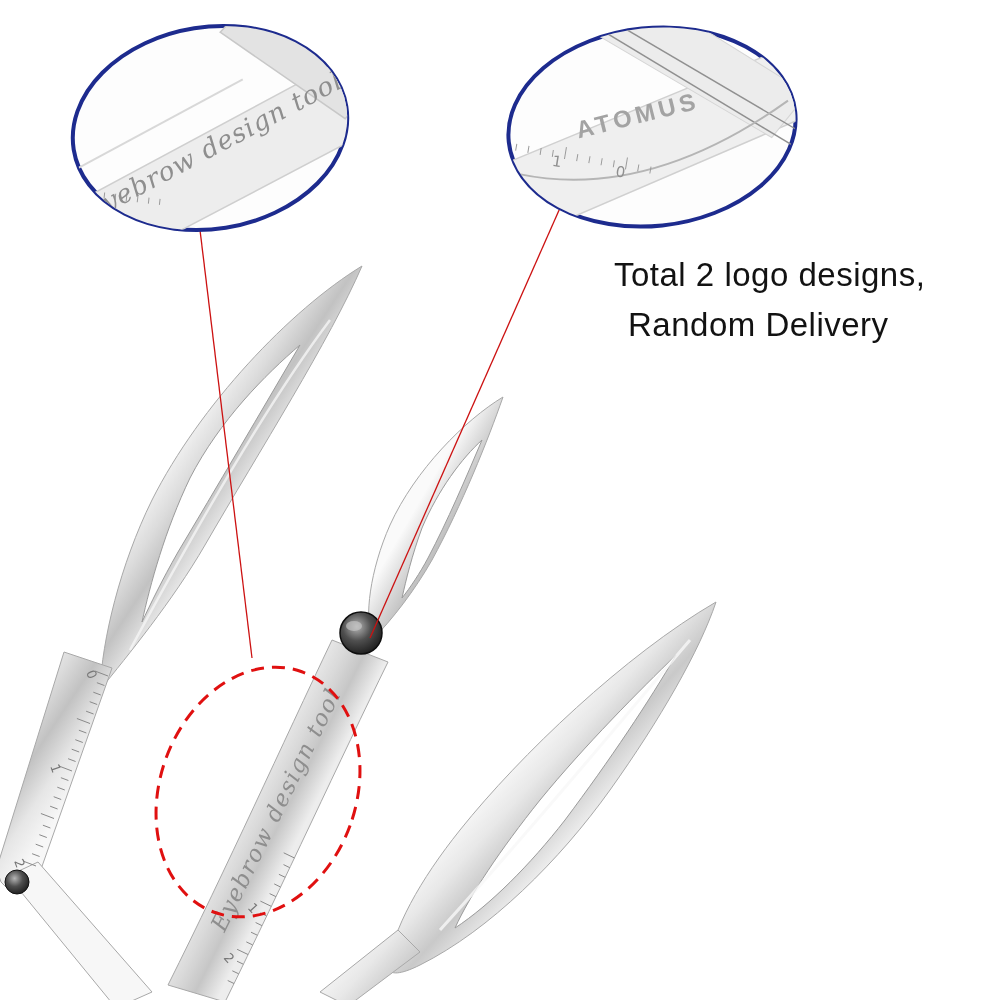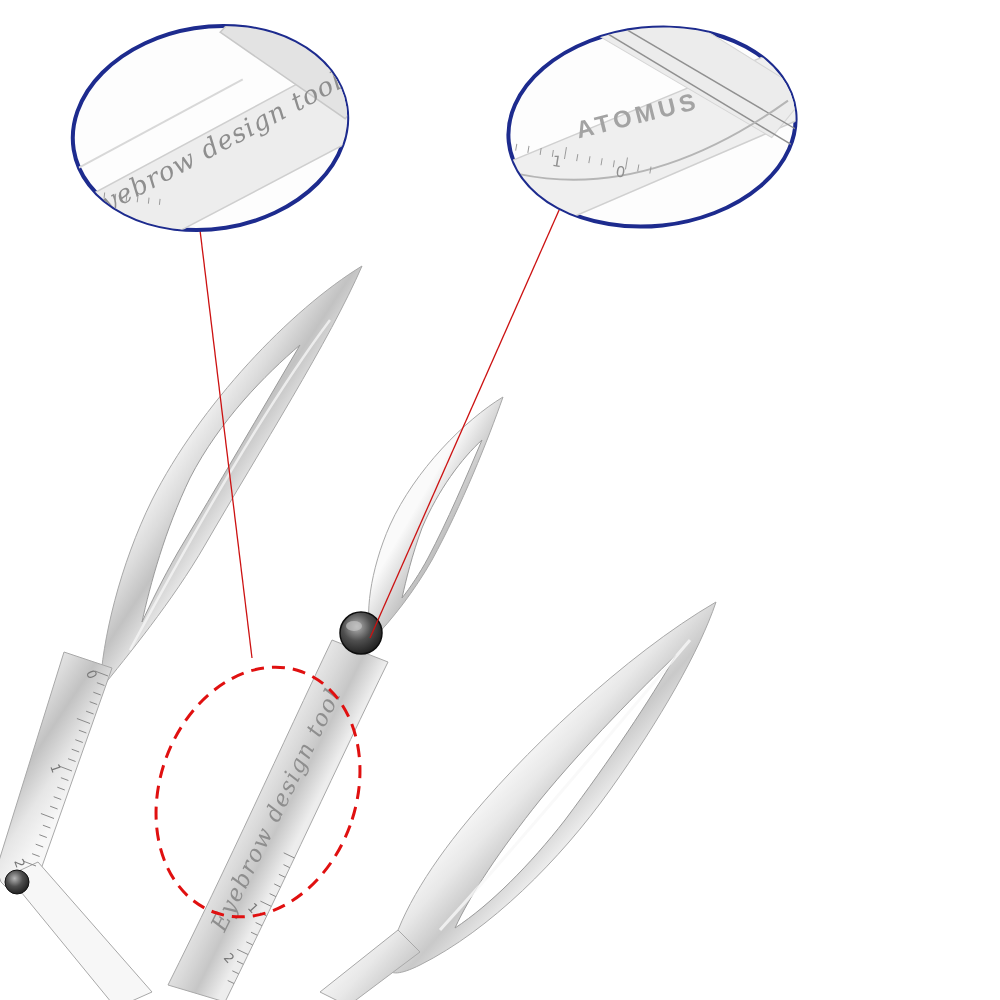--- a/index.html
+++ b/index.html
@@ -134,14 +134,18 @@
       <path d="M 597 -2 L 800 148" stroke="#909090" stroke-width="1.5" fill="none"></path>
       <path d="M 515 160 Q 640 200 790 115" stroke="#b5b5b5" stroke-width="2" fill="none"></path>
       <path class="ruler-light" d="M502.0 133.0L505.2 121.4M513.9 136.3L515.8 129.6M525.8 139.7L527.7 132.9M537.8 143.0L539.6 136.3M549.7 146.3L551.5 139.6M561.6 149.7L564.8 138.1M573.5 153.0L575.4 146.3M585.4 156.3L587.3 149.6M597.3 159.7L599.2 152.9M609.3 163.0L611.1 156.3M621.2 166.3L624.4 154.8M633.1 169.7L635.0 162.9M645.0 173.0L646.9 166.3"></path>
       <text class="zoom-num" x="548" y="155" font-size="16" transform="rotate(15 548 155)">1</text>
       <text class="zoom-num" x="610" y="172" font-size="16" transform="rotate(15 610 172)">0</text>
       <text class="brand-text" x="640" y="122" text-anchor="middle" transform="rotate(-8 640 122)">ATOMUS</text>
     </g>
   </g>
 </svg>
 
+<div class="caption">
+  <p>Total 2 logo designs,</p>
+  <p class="l2">Random Delivery</p>
+</div>
 
 </div>
 
 </body></html>

